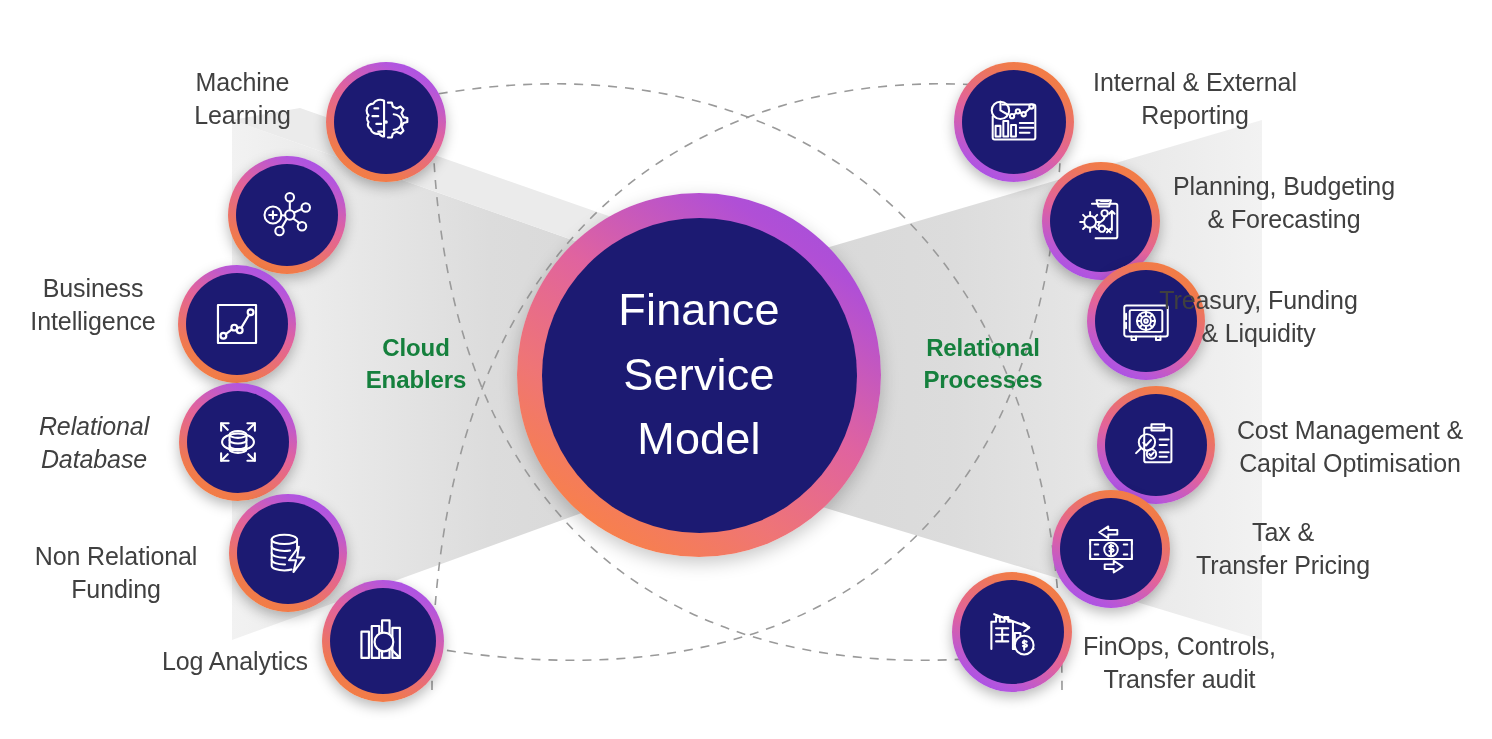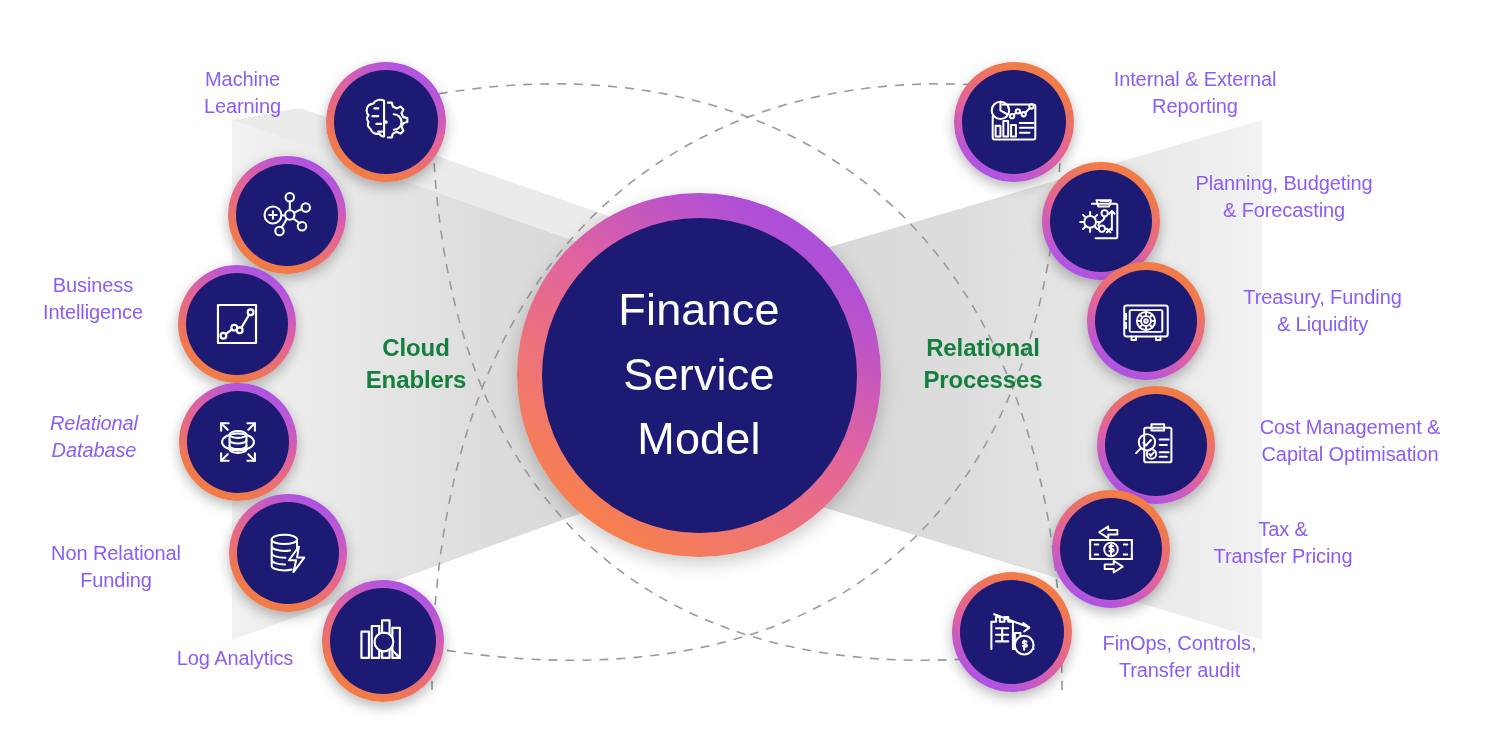--- a/index.html
+++ b/index.html
@@ -86,23 +86,23 @@
     background: #1c1a72;
     display: flex;
     align-items: center;
     justify-content: center;
   }
   .node-inner svg { display: block; }
 
   
   .node-label {
     position: absolute;
-    font-size: 20px;
+    font-size: 25px;
     line-height: 1.33;
-    color: #8b5cf6;
+    color: #404040;
     white-space: pre-line;
     letter-spacing: -0.1px;
   }
   .lbl-center{ text-align: center; }
 </style>
 </head>
 <body>
 
 <div id="stage">
 
@@ -289,21 +289,21 @@
         <rect x="14" y="20" width="36" height="24" rx="1.5"></rect>
         <circle cx="32" cy="32" r="10"></circle>
         <circle cx="32" cy="32" r="5.5"></circle>
         <circle cx="32" cy="32" r="2"></circle>
         <path d="M32 22v3M32 39v3M22 32h3M39 32h3M25 25l2 2M37 37l2 2M39 25l-2 2M27 37l-2 2"></path>
         <path d="M10 24v6M10 34v6"></path>
         <path d="M16 49v4h5v-4M43 49v4h5v-4"></path>
       </svg>
     </div>
   </div>
-  <div class="node-label lbl-center" style="left:1200px; top:284px; width:245px;">Treasury, Funding
+  <div class="node-label lbl-center" style="left:1136px; top:284px; width:245px;">Treasury, Funding
 &amp; Liquidity</div>
 
   <div class="node ring-a" style="left:1097px; top:386px; width:118px; height:118px;">
     <div class="node-inner" style="width:102px;height:102px;">
       <svg width="58" height="58" viewBox="0 0 64 64" fill="none" stroke="#ffffff" stroke-width="2.2" stroke-linecap="round" stroke-linejoin="round">
         <path d="M21 13h26a2 2 0 0 1 2 2v34a2 2 0 0 1-2 2H21a2 2 0 0 1-2-2V15a2 2 0 0 1 2-2z"></path>
         <path d="M27 9h14v7H27z"></path>
         <circle cx="22" cy="29" r="9"></circle>
         <path d="M18 29.5l3 3 5.5-6"></path>
         <path d="M15.5 35.5 10 41"></path>

